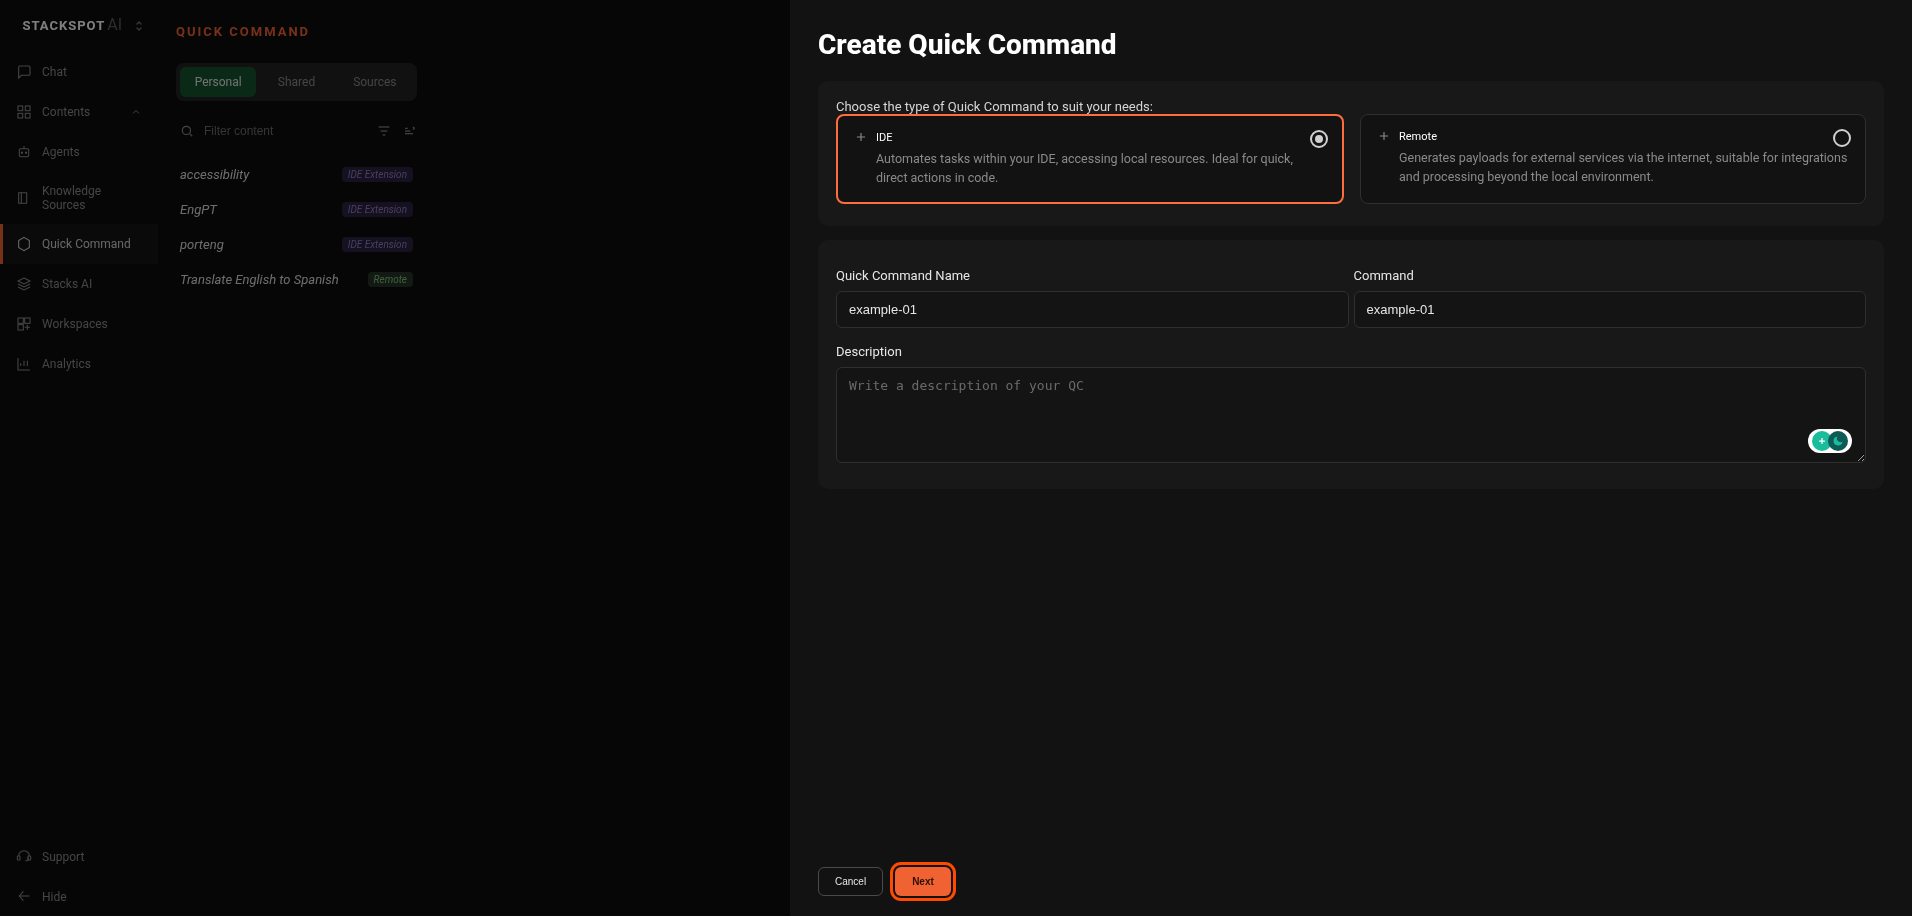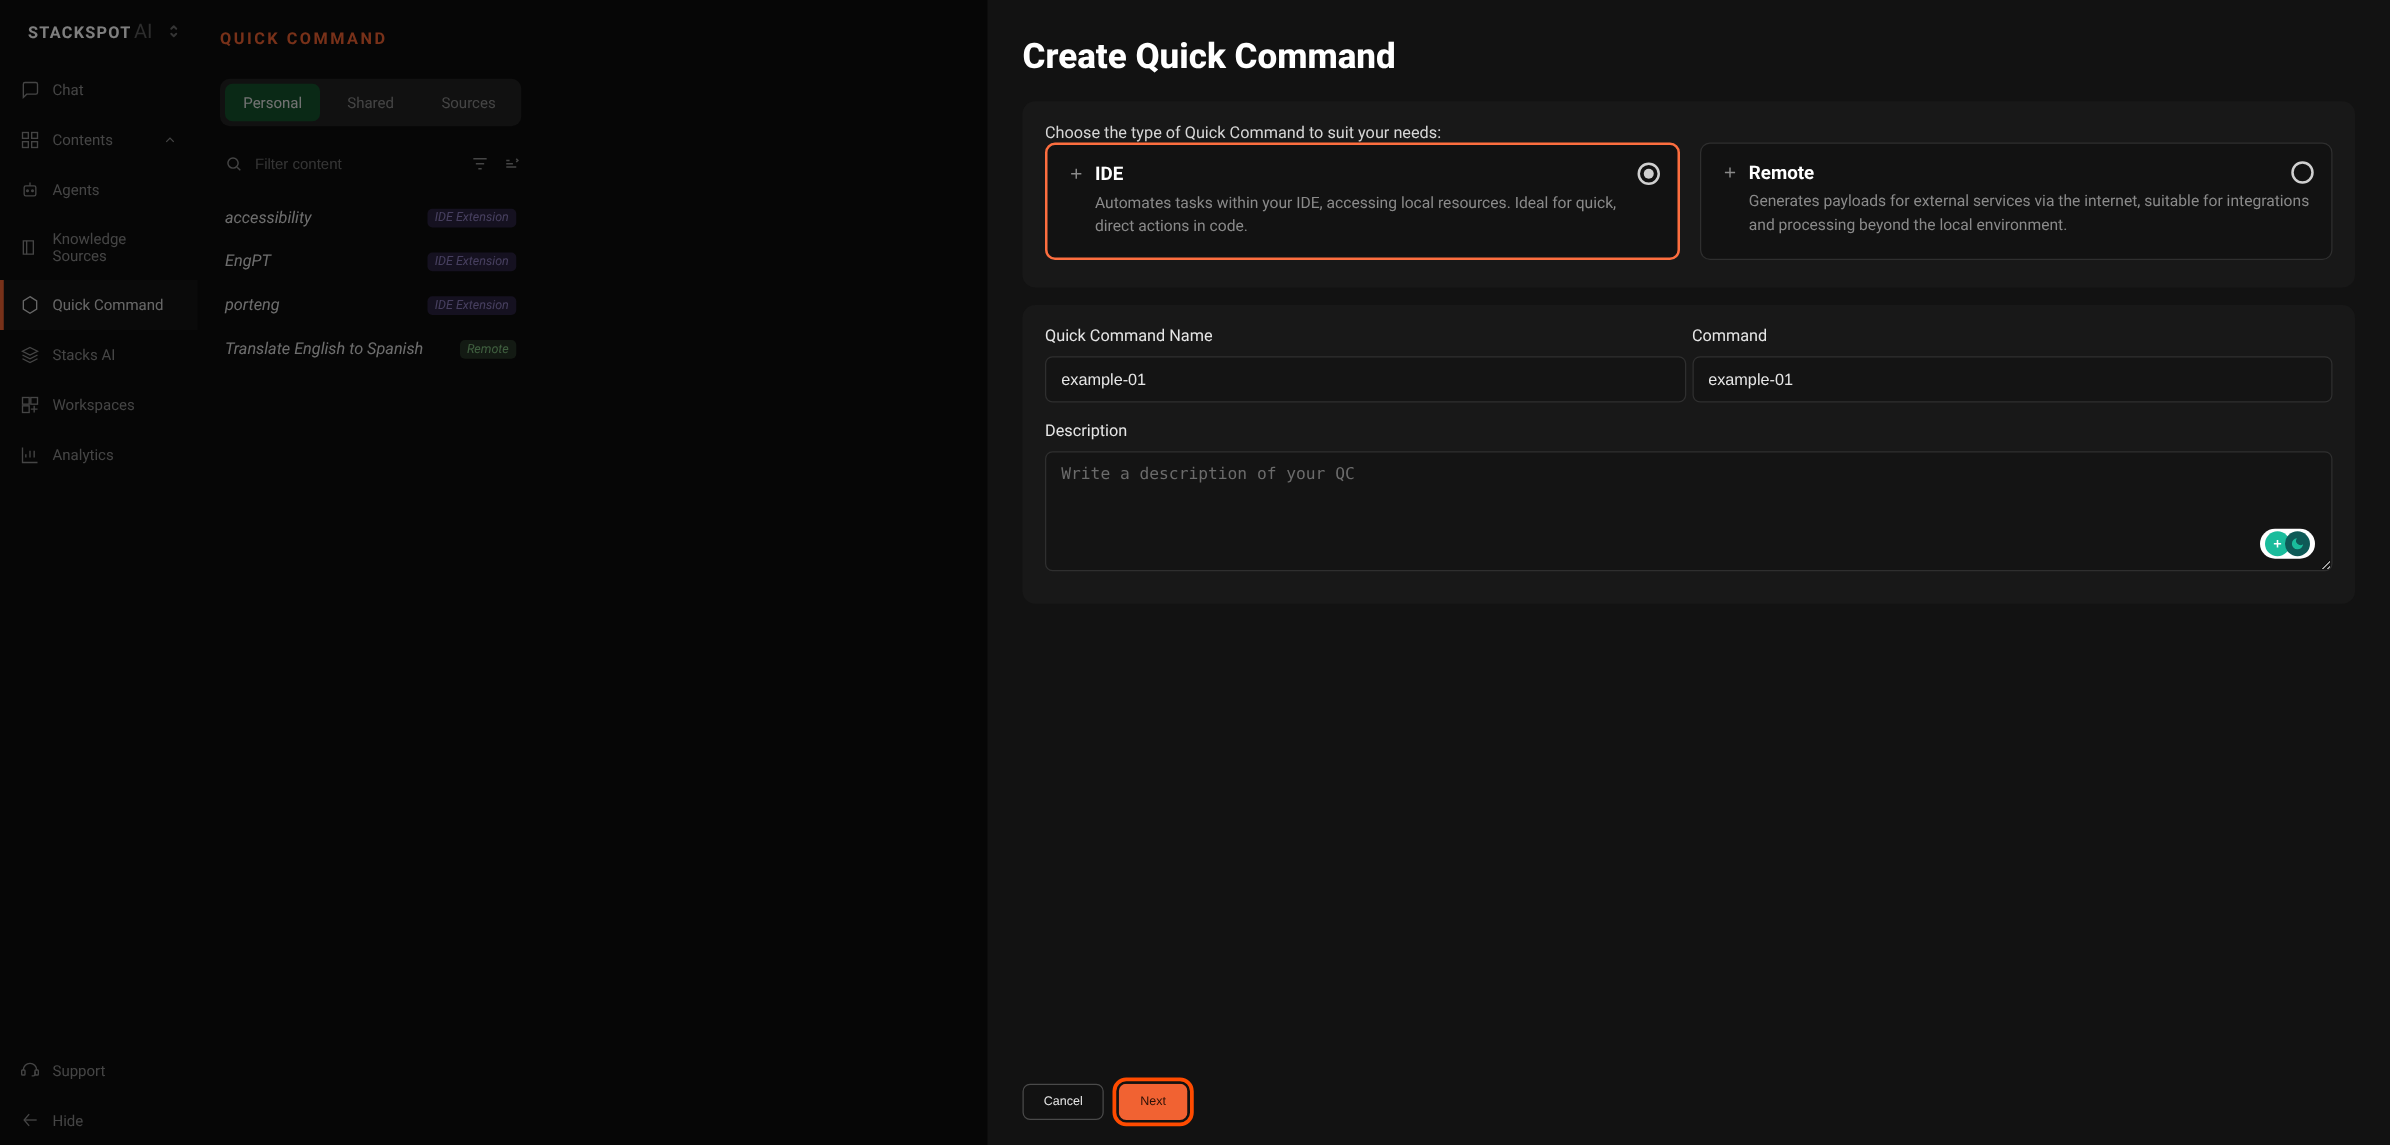--- a/index.html
+++ b/index.html
@@ -180,33 +180,33 @@
     border-radius: 8px;
     padding: 14px 16px;
     position: relative;
     cursor: pointer;
   }
   .option-card.selected {
     border: 2px solid var(--accent-highlight);
   }
   .option-head { display: flex; align-items: center; gap: 8px; margin-bottom: 6px; }
   .option-head .plus { color: #8a8a8a; }
-  .option-title { font-size: 15px; font-weight: 700; color: #fff; }
+  .option-title { font-size: 11px; font-weight: 400; color: #fff; }
   .option-desc { font-size: 12.5px; color: var(--fg-muted); line-height: 1.5; padding-left: 22px; }
   .radio-indicator {
     position: absolute; top: 14px; right: 14px;
     width: 18px; height: 18px; border-radius: 50%;
     border: 2px solid #d0d0d0;
     display: flex; align-items: center; justify-content: center;
   }
   .radio-indicator.selected::after {
     content: ""; width: 8px; height: 8px; border-radius: 50%; background: #d0d0d0;
   }
 
-  .form-grid { display: flex; gap: 5px; margin-top: 0; }
+  .form-grid { display: flex; gap: 5px; margin-top: 10px; }
   .form-card + .form-card { margin-top: 14px; }
   .form-col { flex: 1; display: flex; flex-direction: column; gap: 8px; }
   .form-label { font-size: 13px; color: #e6e6e6; }
   .input, .textarea {
     background: var(--bg-input);
     border: 1px solid var(--border-dim);
     border-radius: 6px;
     padding: 10px 12px;
     color: #e6e6e6; font-size: 13px;
     width: 100%;
@@ -239,21 +239,21 @@
     padding-top: 16px;
   }
   .btn {
     padding: 8px 16px;
     border-radius: 6px;
     font-size: 10px;
     cursor: pointer;
     border: 1px solid transparent;
   }
   .btn-secondary { background: transparent; border: 1px solid #4a4a4a; color: #e6e6e6; }
-  .btn-primary { background: var(--accent); color: #2b1006; font-weight: 400; }
+  .btn-primary { background: var(--accent); color: #2b1006; font-weight: 700; }
   .btn-primary-highlight { outline: 3px solid #ff4b00; outline-offset: 2px; }
 
   ::placeholder { color: #6b6b6b; }
 </style>
 </head>
 <body>
 
 <div class="app">
 
   <aside class="sidebar">

